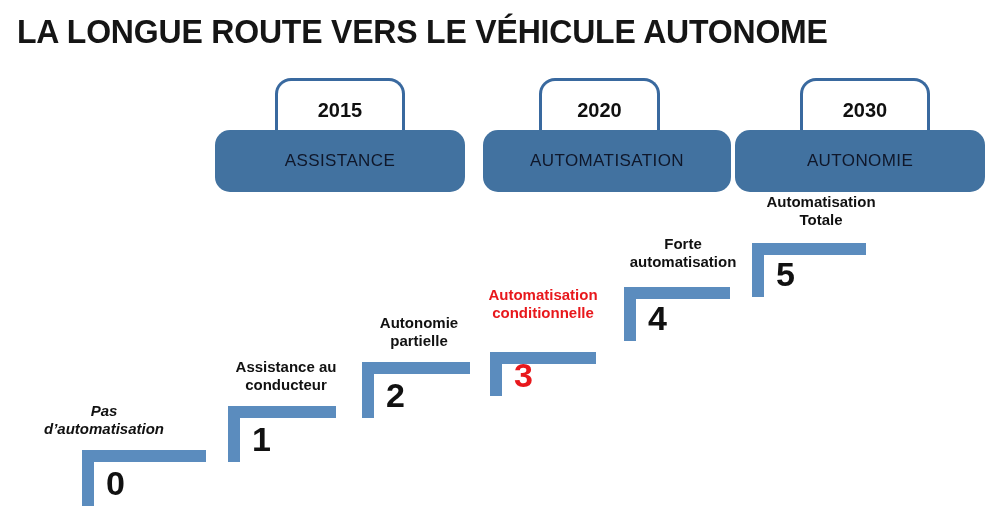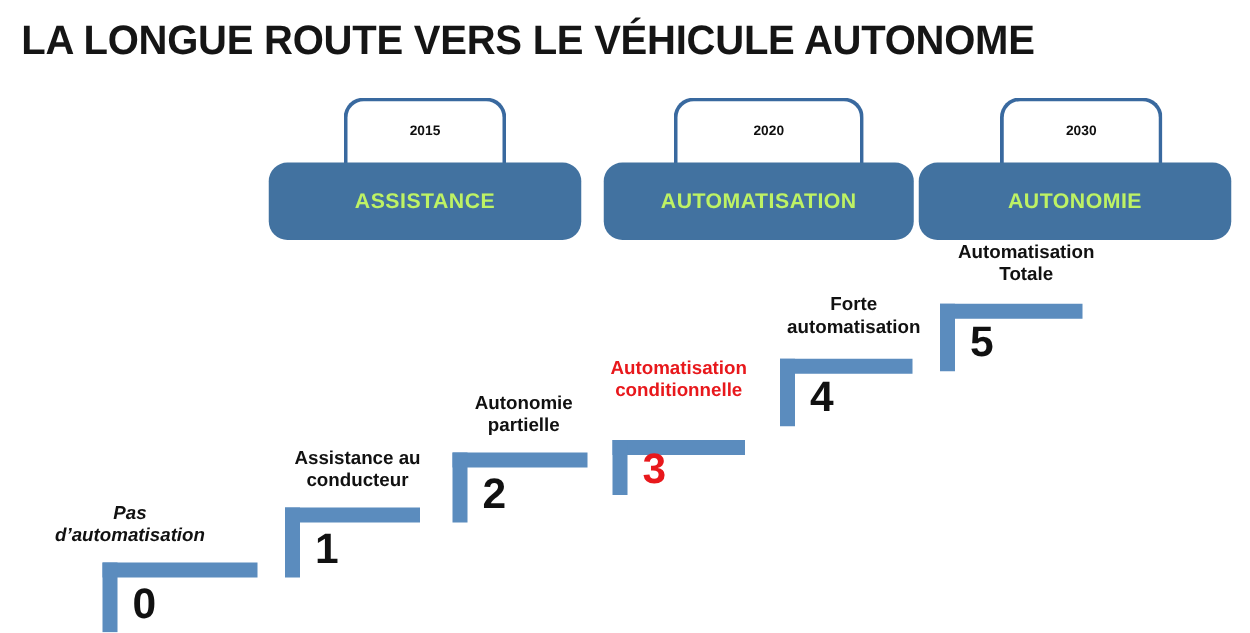--- a/index.html
+++ b/index.html
@@ -46,40 +46,40 @@
     border: 3px solid #39699f;
     border-bottom: none;
     border-top-left-radius: 16px;
     border-top-right-radius: 16px;
     z-index: 1;
   }
   .banner .year-text {
     position: absolute;
     width: 100%;
     text-align: center;
-    font-size: 11px;
+    font-size: 20px;
     font-weight: bold;
     color: #101010;
     top: 18px;
     left: 0;
   }
   .banner .phase-box {
     position: absolute;
     box-sizing: border-box;
     background: #4272a0;
     border-radius: 15px;
     z-index: 2;
     display: flex;
     align-items: center;
     justify-content: center;
   }
   .banner .phase-text {
     font-size: 17px;
-    font-weight: bold;
-    color: #bef264;
+    font-weight: normal;
+    color: #0f172a;
     letter-spacing: 0.4px;
   }
 
   
   .step {
     position: absolute;
   }
   .step .tread {         
     position: absolute;
     left: 0;
@@ -125,21 +125,21 @@
   <div class="banner" style="left:215px; top:78px; width:250px; height:114px;">
     <div class="year-box" style="left:60px; top:0; width:130px; height:62px;">
       <div class="year-text">2015</div>
     </div>
     <div class="phase-box" style="left:0; top:52px; width:250px; height:62px;">
       <span class="phase-text">ASSISTANCE</span>
     </div>
   </div>
 
   <div class="banner" style="left:483px; top:78px; width:248px; height:114px;">
-    <div class="year-box" style="left:56px; top:0; width:152px; height:62px;">
+    <div class="year-box" style="left:56px; top:0; width:121px; height:62px;">
       <div class="year-text">2020</div>
     </div>
     <div class="phase-box" style="left:0; top:52px; width:248px; height:62px;">
       <span class="phase-text">AUTOMATISATION</span>
     </div>
   </div>
 
   <div class="banner" style="left:735px; top:78px; width:250px; height:114px;">
     <div class="year-box" style="left:65px; top:0; width:130px; height:62px;">
       <div class="year-text">2030</div>

